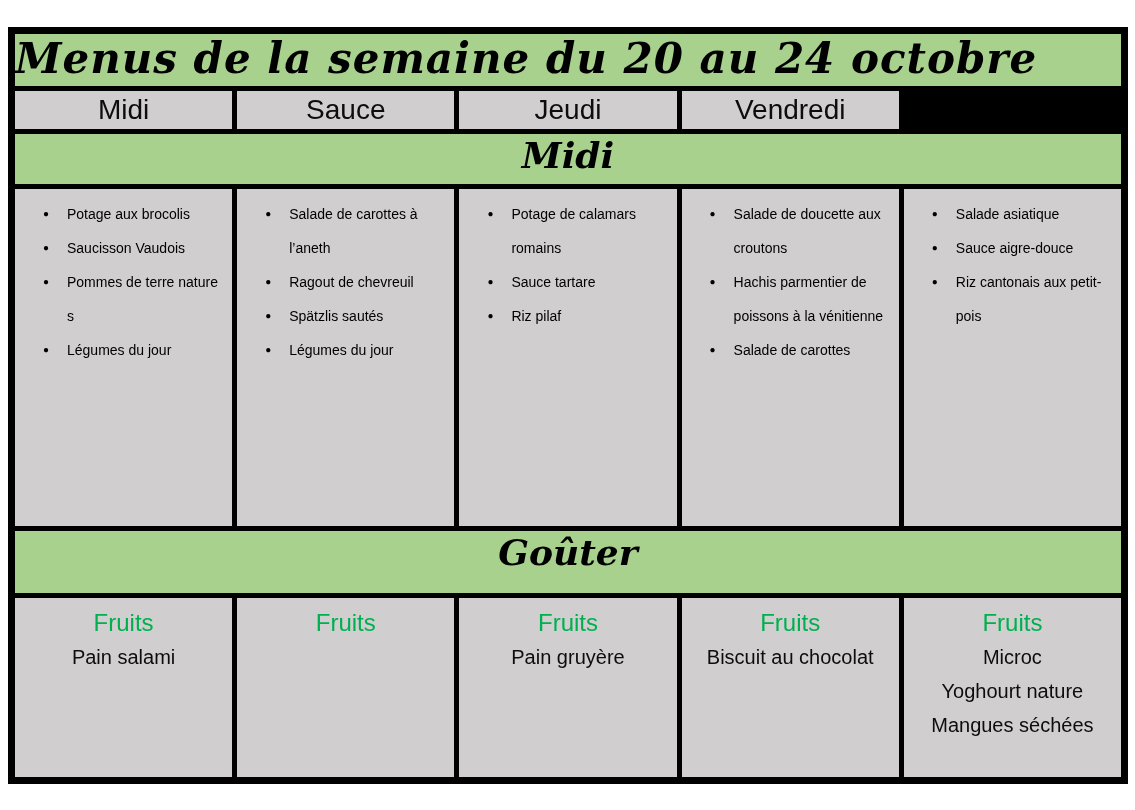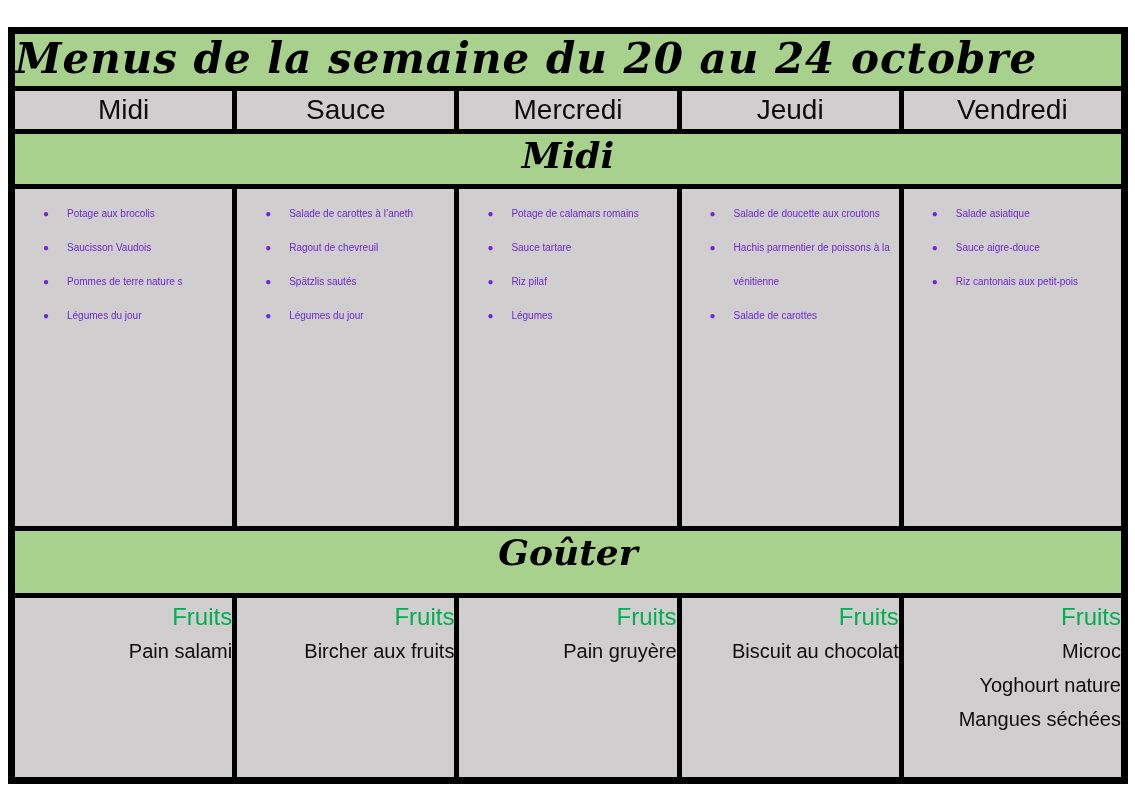--- a/index.html
+++ b/index.html
@@ -44,35 +44,35 @@
     background: #d0cece;
     padding: 8px 6px 6px 4px;
     overflow: hidden;
   }
   .menu-cell ul {
     list-style: none;
   }
   .menu-cell li {
     position: relative;
     padding-left: 48px;
-    font-size: 10px;
+    font-size: 14px;
     line-height: 34px;
-    color: #6d28d9;
+    color: #000000;
   }
   .menu-cell li::before {
     content: "\25CF";
     position: absolute;
     left: 24px;
     top: 0;
     font-size: 10px;
   }
   .gouter-cell {
     background: #d0cece;
-    text-align: right;
-    padding-top: 2px;
+    text-align: center;
+    padding-top: 8px;
     overflow: hidden;
   }
   .fruits-label {
     font-size: 24px;
     line-height: 34px;
   }
   .gouter-line {
     font-size: 20px;
     line-height: 34px;
     color: #0d0d0d;
@@ -82,21 +82,20 @@
 <body>
 
 <div class="menu-table">
 
   <div class="green-row span-all" style="background: rgb(169, 209, 142);">
     <div class="script-text title-text">Menus de la semaine du 20 au 24 octobre 2025</div>
   </div>
 
   <div class="day-cell">Midi</div>
   <div class="day-cell">Sauce</div>
-  <div class="day-cell">Mercredi</div>
   <div class="day-cell">Jeudi</div>
   <div class="day-cell">Vendredi</div>
 
   <div class="green-row span-all" style="background: rgb(169, 209, 142);">
     <div class="script-text banner-text">Midi</div>
   </div>
 
   <div class="menu-cell">
       <ul>
         <li>Potage aux brocolis</li>
@@ -111,21 +110,20 @@
         <li>Ragout de chevreuil</li>
         <li>Spätzlis sautés</li>
         <li>Légumes du jour</li>
       </ul>
     </div>
   <div class="menu-cell">
       <ul>
         <li>Potage de calamars romains</li>
         <li>Sauce tartare</li>
         <li>Riz pilaf</li>
-        <li>Légumes</li>
       </ul>
     </div>
   <div class="menu-cell">
       <ul>
         <li>Salade de doucette aux croutons</li>
         <li>Hachis parmentier de poissons à la vénitienne</li>
         <li>Salade de carottes</li>
       </ul>
     </div>
   <div class="menu-cell">
@@ -141,23 +139,20 @@
   </div>
 
   <div class="gouter-cell">
     <div class="fruits-label" style="color: rgb(0, 176, 80);">Fruits</div>
     <div>
         <div class="gouter-line">Pain salami</div>
       </div>
   </div>
   <div class="gouter-cell">
     <div class="fruits-label" style="color: rgb(0, 176, 80);">Fruits</div>
-    <div>
-        <div class="gouter-line">Bircher aux fruits</div>
-      </div>
   </div>
   <div class="gouter-cell">
     <div class="fruits-label" style="color: rgb(0, 176, 80);">Fruits</div>
     <div>
         <div class="gouter-line">Pain gruyère</div>
       </div>
   </div>
   <div class="gouter-cell">
     <div class="fruits-label" style="color: rgb(0, 176, 80);">Fruits</div>
     <div>

